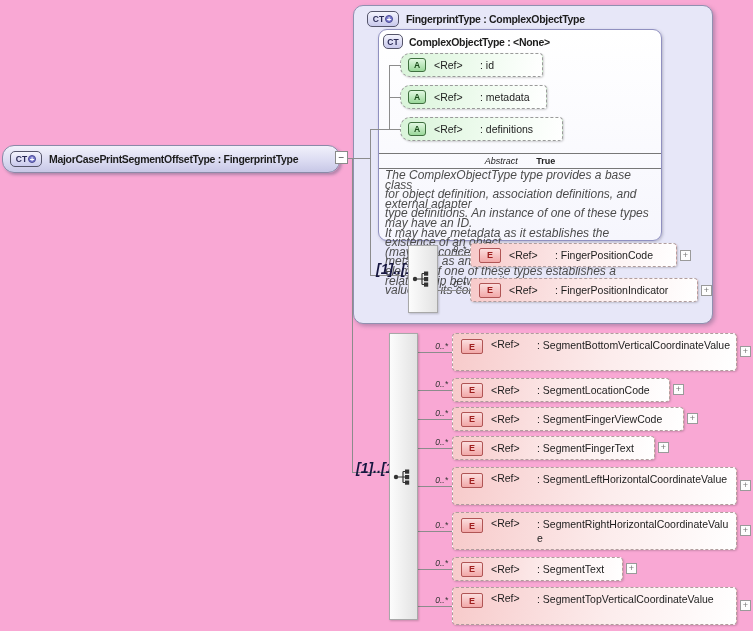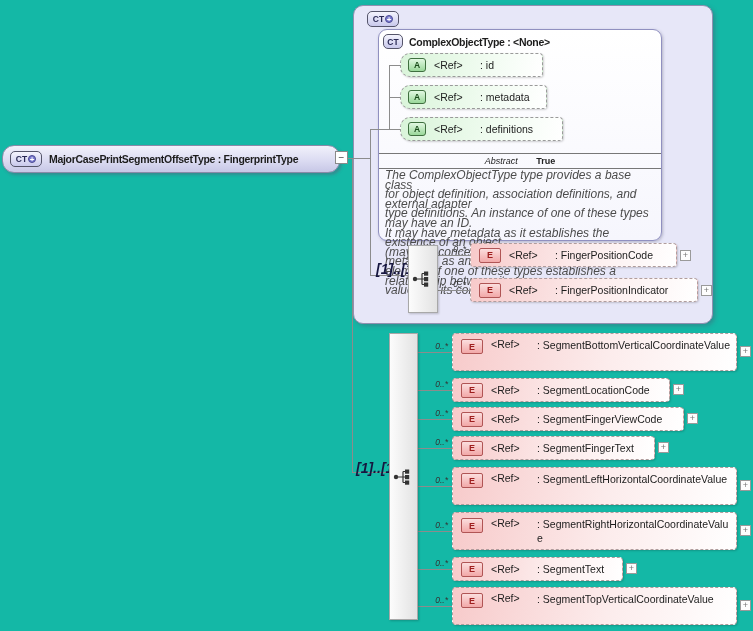--- a/index.html
+++ b/index.html
@@ -1,16 +1,16 @@
 <!DOCTYPE html>
 <html><head>
 <meta charset="utf-8">
 <style>
   html,body{margin:0;padding:0;background:#fff;}
-  .canvas{position:relative;width:753px;height:631px;background:#14b8a6;overflow:hidden;
+  .canvas{position:relative;width:753px;height:631px;background:#f9a8d4;overflow:hidden;
           font-family:"Liberation Sans",sans-serif;}
   .ln{position:absolute;background:#8c8c8c;}
   
   .node-main{position:absolute;left:2px;top:145px;width:336px;height:26px;
      background:linear-gradient(to bottom,#f1f1fb 0%,#dcdcf2 55%,#c7c7e6 100%);
      border:1px solid #8a8aa8;border-radius:12px;box-shadow:2px 2px 3px rgba(90,90,120,.45);
      display:flex;align-items:center;}
   .node-title{font-weight:bold;font-size:10.5px;letter-spacing:-0.3px;color:#1c1c1c;white-space:nowrap;}
   .badge-ct{display:inline-flex;align-items:center;justify-content:center;gap:1px;
      width:30px;height:14px;border:1px solid #55556a;border-radius:5px;
@@ -77,20 +77,21 @@
 <body>
 
 <div class="canvas">
 
   <div class="container-outer">
     <div class="container-title">
       <span class="badge-ct">
           <span class="ct">CT</span>
           <span class="plus-circle">+</span>
         </span>
+      <span class="node-title">FingerprintType : ComplexObjectType</span>
     </div>
   </div>
 
   <div class="box-inner">
     <div class="inner-title">
       <span class="badge-ct small noplus">
           <span class="ct">CT</span>
         </span>
       <span class="node-title">ComplexObjectType : &lt;None&gt;</span>
     </div>

